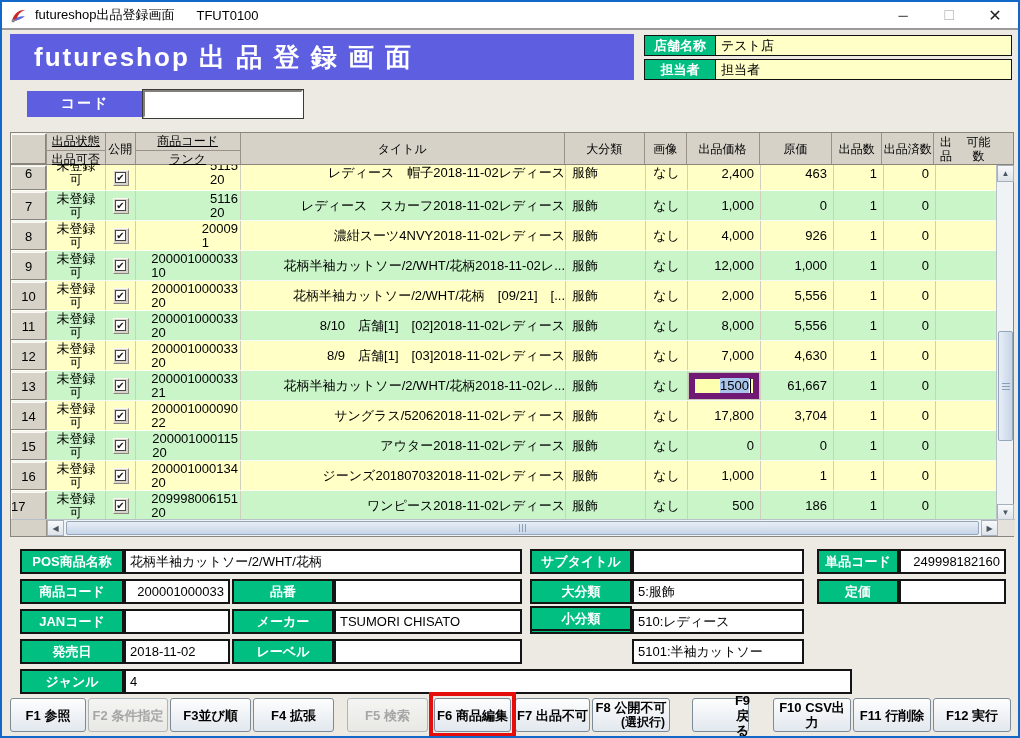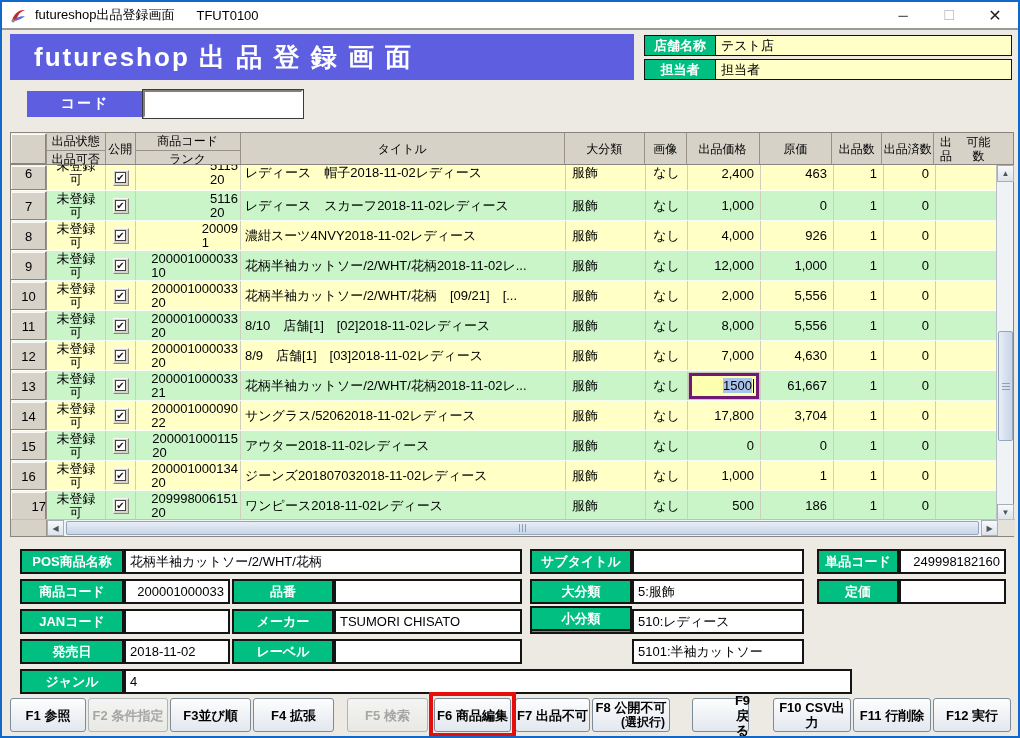--- a/index.html
+++ b/index.html
@@ -22,47 +22,47 @@
                 display:flex;align-items:center;padding-left:5px;border:1px solid #111;}
   
   .code-label{position:absolute;left:25px;top:89px;width:116px;height:26px;background:#5d5fe0;color:#fff;
               font-size:14px;font-weight:bold;display:flex;align-items:center;justify-content:center;letter-spacing:2px;}
   .code-input{position:absolute;left:141px;top:88px;width:160px;height:28px;background:#fff;
               border:2px solid;border-color:#848079 #fdfdfb #fdfdfb #848079;outline:1px solid #3a3a3a;}
   
   .grid{position:absolute;left:8px;top:130px;width:1004px;height:405px;background:#fff;border:1px solid #8a857c;font-size:13px;}
   .ghead{display:flex;height:32px;background:#d6d2c8;border-bottom:1px solid #8a857c;color:#000;font-size:12px;}
   .gh{border-right:1px solid #989288;display:flex;flex-direction:column;}
-  .gh .half{flex:1;display:flex;align-items:center;justify-content:center;}
+  .gh .half{flex:1;display:flex;align-items:center;justify-content:center;text-decoration:underline;}
   .gh .half.divided{border-bottom:1px solid #989288;}
   .gh .full{flex:1;display:flex;align-items:center;justify-content:center;text-align:center;line-height:14px;}
   .gbody{position:relative;height:356px;overflow:hidden;background:#fff;}
   .grow{display:flex;height:30px;background:#ffffc6;border-bottom:1px solid rgba(255,255,255,.8);overflow:hidden;}
   .grow.alt{background:#c9f5c9;}
   .grow.clipped{height:26px;}
   .grow.clipped .cin{margin-top:-9px;}
   .c{display:flex;align-items:center;overflow:hidden;border-right:1px solid #cfcfc0;}
   .c .cin{width:100%;}
   .c0{width:36px;background:#d6d2c8;justify-content:center;border-right:1px solid #989288;
       border-top:1px solid #f5f3ee;box-shadow:inset -1px -1px 0 #8a857c,inset 1px 1px 0 #fbfaf7;}
   .c1{width:59px;}  .c2{width:30px;justify-content:center;}
   .c3{width:105px;} .c4{width:325px;} .c5{width:80px;} .c6{width:42px;}
   .c7{width:73px;}  .c8{width:73px;}  .c9{width:50px;} .c10{width:52px;} .c11{width:62px;border-right:none;}
   .two{line-height:14px;text-align:center;}
   .codeblock{display:flex;justify-content:flex-end;padding-right:2px;}
   .codeblock .cb{display:inline-block;text-align:left;line-height:14px;}
-  .c4 .cin{padding-left:4px;white-space:nowrap;}
+  .c4 .cin{padding-left:4px;white-space:nowrap;text-align:right;}
   .c5 .cin{padding-left:6px;}
   .c6 .cin{text-align:center;}
   .num .cin{text-align:right;padding-right:6px;}
   .cbx-outer{width:16px;height:16px;background:#d8d4cc;border:1px solid;border-color:#fbfaf7 #8a857c #8a857c #fbfaf7;
              display:flex;align-items:center;justify-content:center;}
   .cbx{width:11px;height:11px;background:#fff;border:1px solid #444;font-size:10px;line-height:10px;color:#1a1a1a;
        display:flex;align-items:center;justify-content:center;}
-  .editbox{width:70px;height:26px;background:#ffffb0;border:3px solid #701a75;box-shadow:0 0 0 1px #c8c8b4;
+  .editbox{width:70px;height:26px;background:#ffffb0;border:6px solid #701a75;box-shadow:0 0 0 1px #c8c8b4;
            display:flex;align-items:center;justify-content:flex-end;padding-right:2px;margin-left:1px;}
   .editbox .sel{background:#a9c4ea;color:#000;}
   .caret{width:1px;height:14px;background:#000;margin-left:1px;}
   
   .vscroll{position:absolute;right:0;top:32px;width:17px;height:356px;background:#f0f3f6;border-left:1px solid #b8c0c8;}
   .hscroll{position:absolute;left:0;bottom:0;width:1004px;height:17px;background:#f0f3f6;border-top:1px solid #b8c0c8;display:flex;}
   .sbtn{background:linear-gradient(#f7f9fa,#dde3ea);border:1px solid #a5b0bc;color:#4a5560;font-size:8px;
         display:flex;align-items:center;justify-content:center;}
   .vscroll .sbtn{width:17px;height:17px;}
   .vthumb{position:absolute;left:1px;top:166px;width:15px;height:110px;background:linear-gradient(90deg,#e8eef6,#c6d5e8);
@@ -597,21 +597,21 @@
           </div>
           <div class="c c10 num">
             <div class="cin">0</div>
           </div>
           <div class="c c11 num">
             <div class="cin"></div>
           </div>
         </div>
         <div class="grow alt">
           <div class="c c0">
-            <div class="cin" style="text-align:right">17</div>
+            <div class="cin" style="text-align:left">17</div>
           </div>
           <div class="c c1">
             <div class="cin two">未登録<br>可</div>
           </div>
           <div class="c c2">
             <div class="cbx-outer">
               <div class="cbx">✔</div>
             </div>
           </div>
           <div class="c c3 codeblock">

